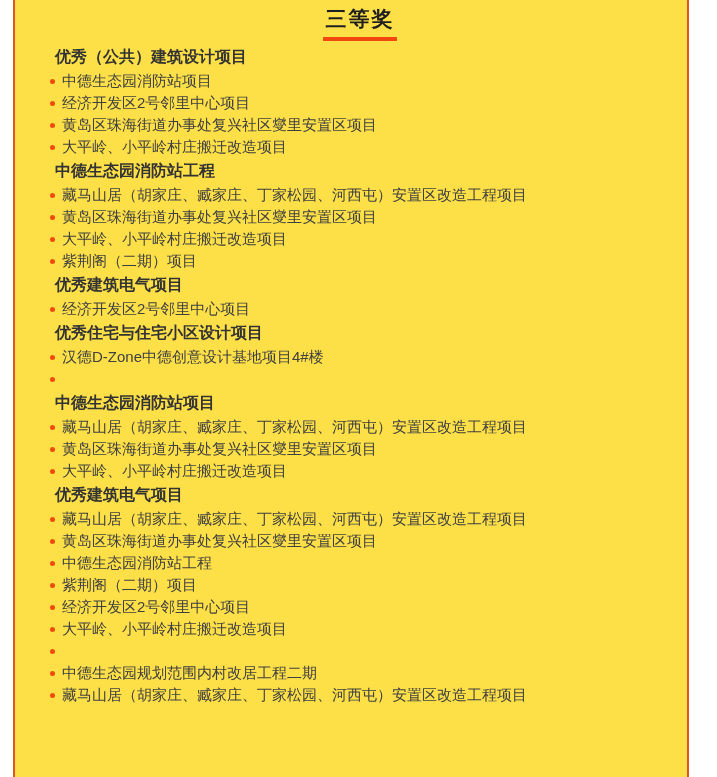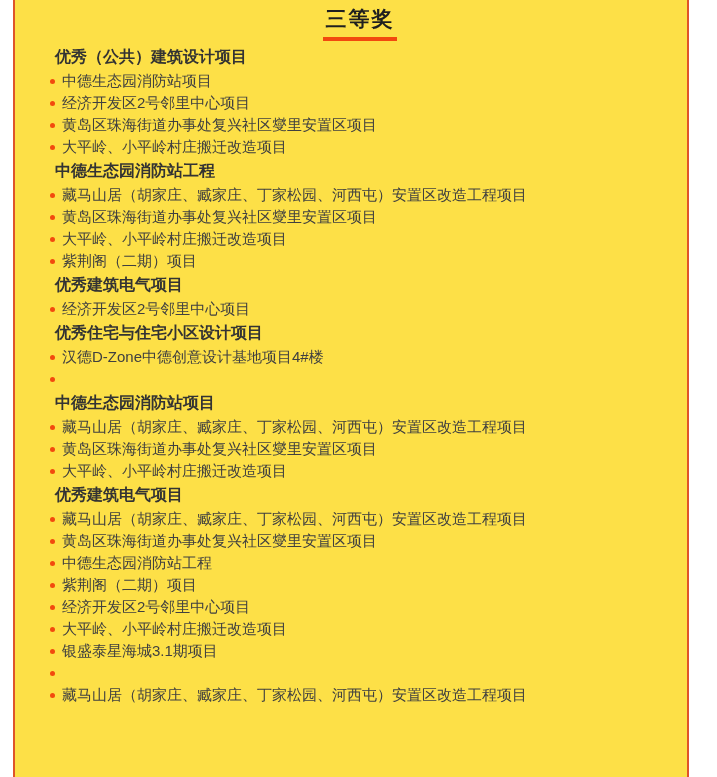--- a/index.html
+++ b/index.html
@@ -158,23 +158,23 @@
       <div class="bullet-row">
         <span class="dot"></span>
         <span class="item-text">经济开发区2号邻里中心项目</span>
       </div>
       <div class="bullet-row">
         <span class="dot"></span>
         <span class="item-text">大平岭、小平岭村庄搬迁改造项目</span>
       </div>
       <div class="bullet-row">
         <span class="dot"></span>
-        <span class="item-text">银盛泰星海城3.1期项目</span>
       </div>
       <div class="bullet-row">
         <span class="dot"></span>
+        <span class="item-text">中德生态园规划范围内村改居工程二期</span>
       </div>
       <div class="bullet-row">
         <span class="dot"></span>
         <span class="item-text">藏马山居（胡家庄、臧家庄、丁家松园、河西屯）安置区改造工程项目</span>
       </div>
     </div>
 </div>
 
 </body></html>

